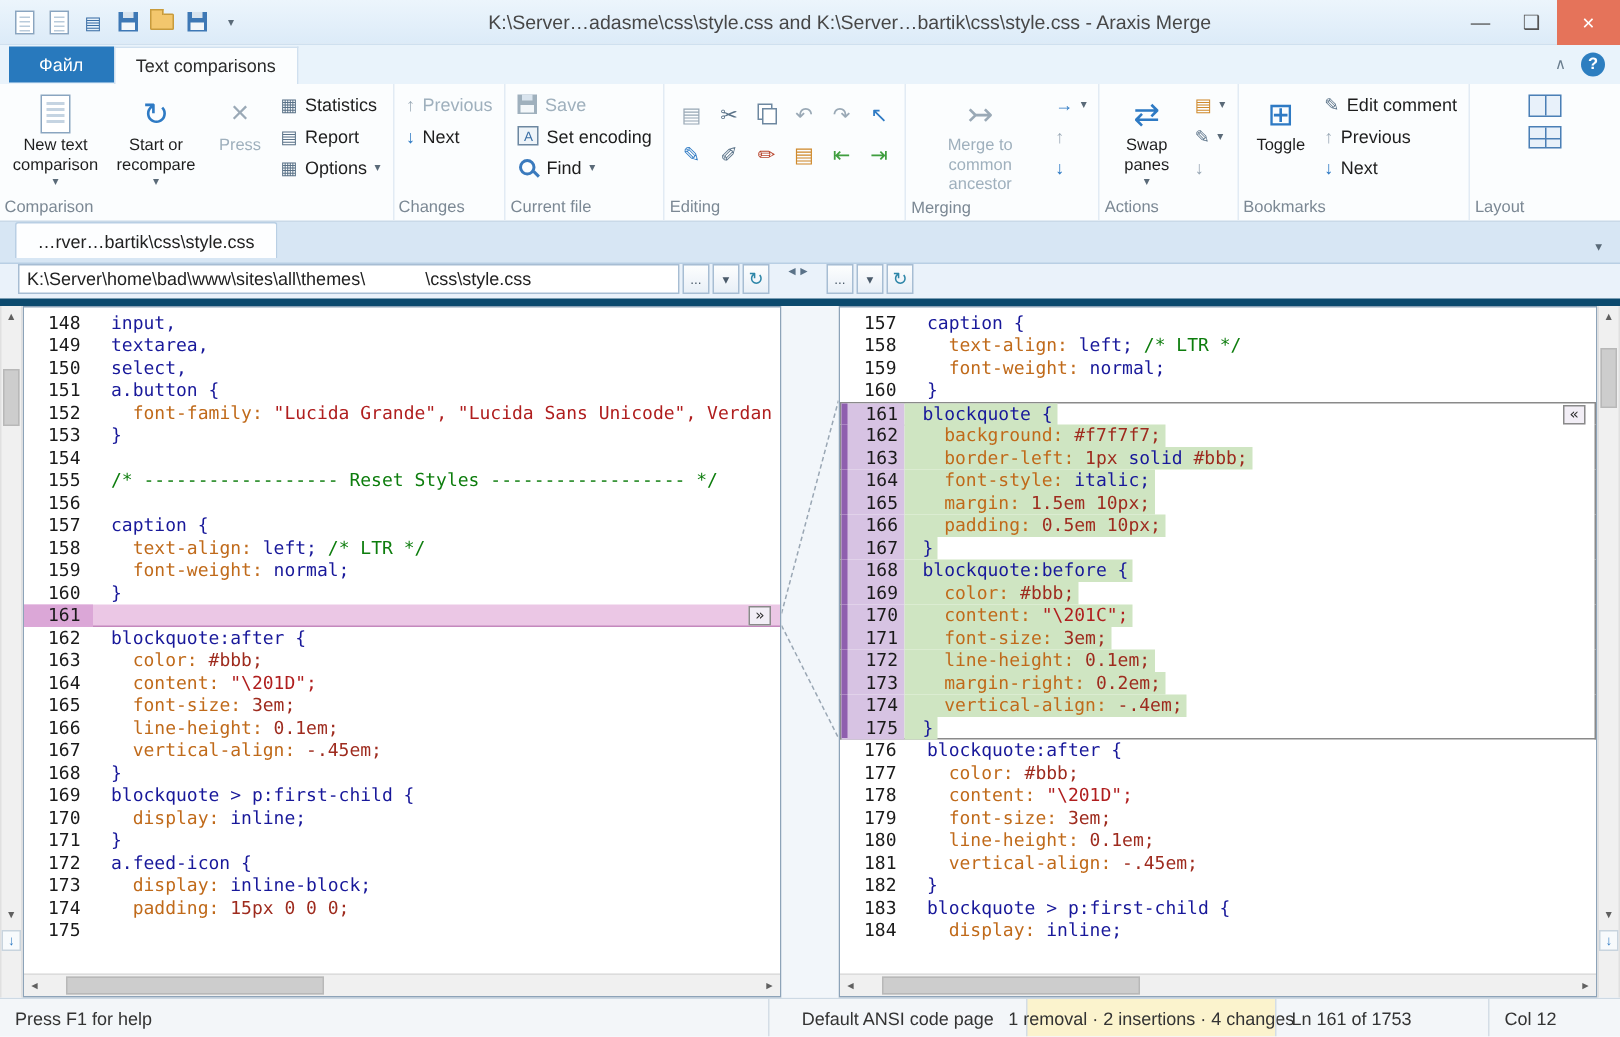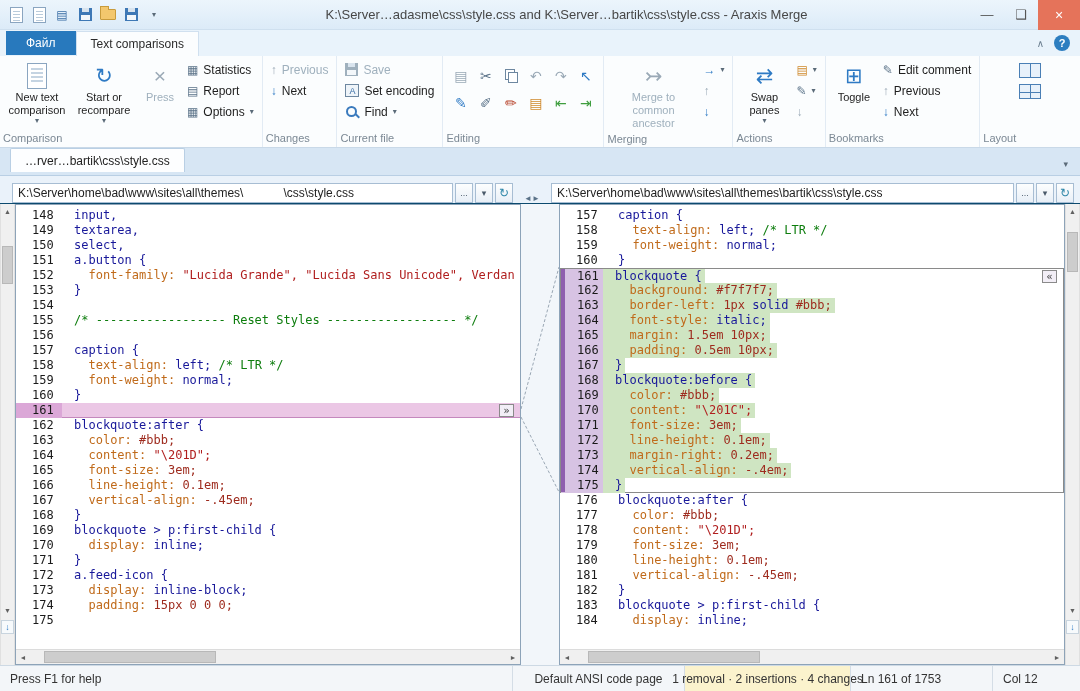--- a/index.html
+++ b/index.html
@@ -62,21 +62,21 @@
   .blue{color:#2e7ac4}.grey{color:#9aa9b6}.green{color:#3f9e3f}.steel{color:#5a7288}.orange{color:#cf8a2d}.red{color:#b8442c}
   .edit-grid{display:grid;grid-template-columns:repeat(6,25px);grid-auto-rows:27px;align-content:start;justify-items:center;align-items:center;padding-top:3px}
   .edit-grid .gly{font-size:14px}
 
   
   .doctabs{height:28px;background:#d7e6f4;display:flex;align-items:flex-start;padding-left:10px;border-bottom:1px solid #b9cfe4;position:relative}
   .doctab{background:#fdfeff;border:1px solid #b9cfe4;border-bottom:none;padding:5px 14px 4px;font-size:12px;border-radius:2px 2px 0 0;color:#222}
   .doctab-caret{position:absolute;right:12px;bottom:6px;color:#5a6a78;font-size:9px}
 
   
-  .pathbar{height:28px;background:#eaf2fa;display:flex;align-items:flex-end;border-bottom:1px solid #0c4a6e;padding:0 4px 0 12px}
+  .pathbar{height:28px;background:#eaf2fa;display:flex;align-items:flex-start;border-bottom:5px solid #0c4a6e;padding:0 4px 0 12px}
   .path-group{display:flex;align-items:center;gap:2px}
   .pg-left{width:501px}
   .pg-right{flex:1;padding-right:2px}
   .path-input{height:20px;border:1px solid #a7bdd3;background:#fff;font-size:12px;padding:0 5px;flex:1;min-width:0;font-family:"Liberation Sans",sans-serif;color:#222}
   .path-btn{height:20px;min-width:18px;border:1px solid #a7bdd3;background:linear-gradient(#fdfefe,#e8eff7);display:flex;align-items:center;justify-content:center;font-size:9px;color:#4a5a6a;padding:0 2px}
   .path-btn.reload{font-size:12px;color:#2e86a8}
   .swap-paths{width:38px;display:flex;align-items:center;justify-content:center;font-size:8px;color:#5a7288}
 
   
   .main{height:461px;display:flex;position:relative;background:#eef3f8}
@@ -338,21 +338,20 @@
 
 <div class="pathbar">
   <div class="path-group pg-left">
     <input class="path-input" value="K:\Server\home\bad\www\sites\all\themes\            \css\style.css" style="">
     <span class="path-btn">...</span>
     <span class="path-btn">▾</span>
     <span class="path-btn reload">↻</span>
   </div>
   <div class="swap-paths">◄►</div>
   <div class="path-group pg-right">
-    <input class="path-input" value="K:\Server\home\bad\www\sites\all\themes\bartik\css\style.css" style="">
     <span class="path-btn">...</span>
     <span class="path-btn">▾</span>
     <span class="path-btn reload">↻</span>
   </div>
 </div>
 
 <div class="main">
 
   <div class="vsb">
     <span class="varr" style="top:0">▲</span>

